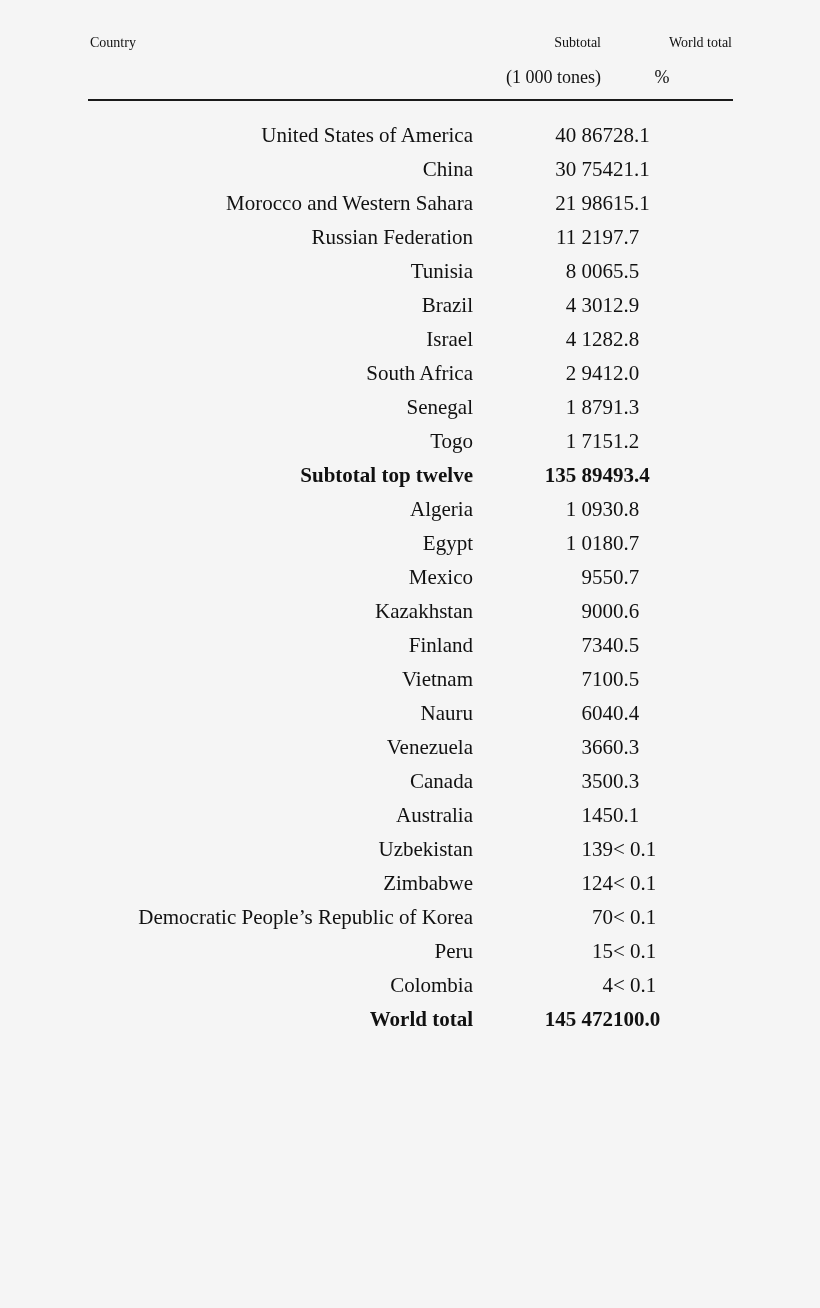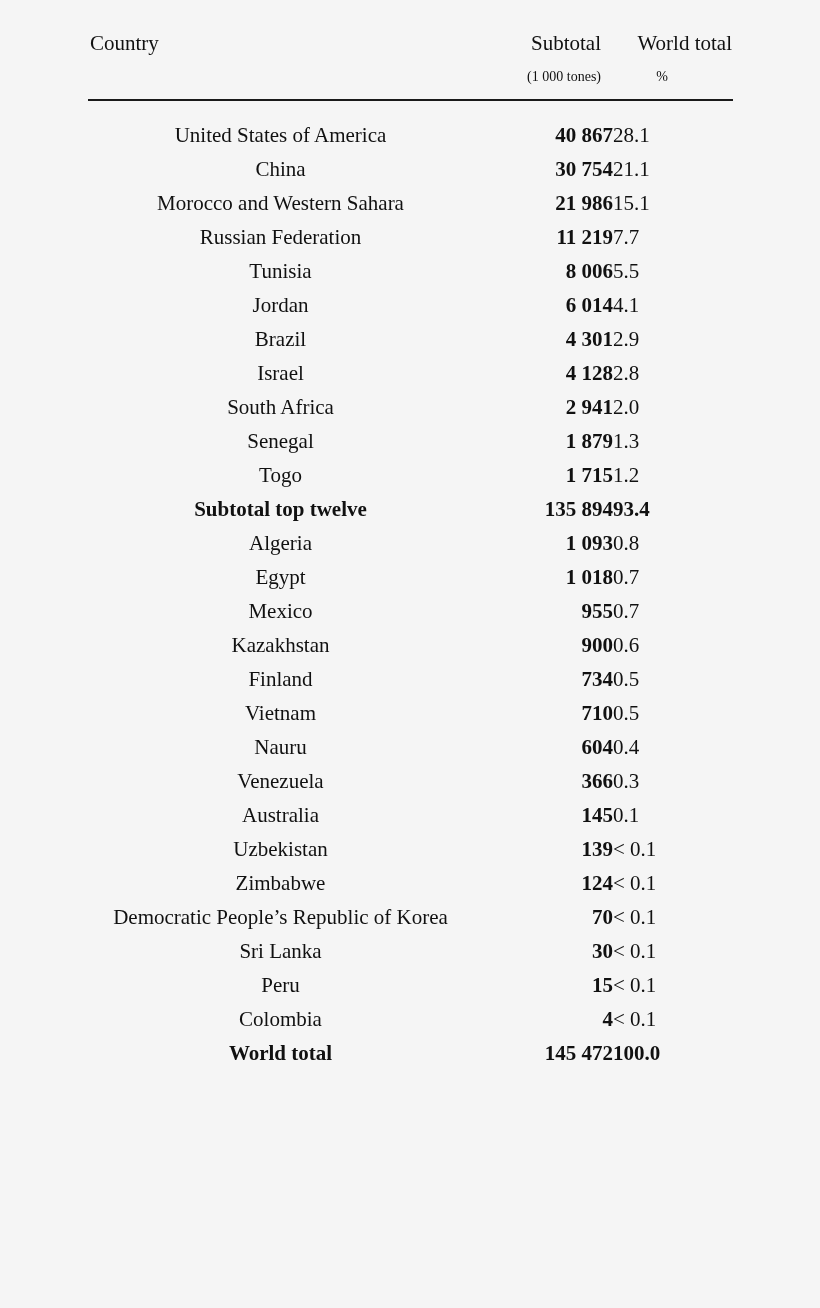--- a/index.html
+++ b/index.html
@@ -32,42 +32,42 @@
     border-collapse: collapse;
     table-layout: fixed;
   }
 
   table.data-table col.col-country { width: 385px; }
   table.data-table col.col-product { width: 140px; }
   table.data-table col.col-share   { width: 120px; }
 
   thead th {
     font-weight: normal;
-    font-size: 21px;
+    font-size: 14px;
     line-height: 34px;
     padding: 0;
     vertical-align: bottom;
     white-space: nowrap;
   }
 
   th.h-country {
     text-align: left;
     padding-left: 2px;
   }
   th.h-product {
     text-align: right;
     padding-right: 12px;
   }
   th.h-share {
     text-align: right;
     padding-right: 1px;
   }
 
   .sub-head {
-    font-size: 14px;
+    font-size: 18px;
     line-height: 34px;
     white-space: nowrap;
   }
   .sub-product {
     text-align: right;
     padding-right: 12px;
   }
   .sub-share {
     text-align: center;
     padding-right: 22px;
@@ -92,27 +92,26 @@
 
   tbody.body-rows td {
     font-size: 21px;
     line-height: 34px;
     height: 34px;
     padding: 0;
     white-space: nowrap;
   }
 
   td.c-country {
-    text-align: center;
+    text-align: right;
     padding-left: 2px;
   }
   td.c-product {
     text-align: right;
     padding-right: 12px;
-    font-weight: bold;
   }
   td.c-share {
     text-align: left;
     padding-right: 1px;
   }
 
   tr.row-emphasis td {
     font-weight: bold;
   }
 </style>
@@ -169,25 +168,20 @@
           <td class="c-country">Russian Federation</td>
           <td class="c-product">11 219</td>
           <td class="c-share">7.7</td>
         </tr>
         <tr>
           <td class="c-country">Tunisia</td>
           <td class="c-product">8 006</td>
           <td class="c-share">5.5</td>
         </tr>
         <tr>
-          <td class="c-country">Jordan</td>
-          <td class="c-product">6 014</td>
-          <td class="c-share">4.1</td>
-        </tr>
-        <tr>
           <td class="c-country">Brazil</td>
           <td class="c-product">4 301</td>
           <td class="c-share">2.9</td>
         </tr>
         <tr>
           <td class="c-country">Israel</td>
           <td class="c-product">4 128</td>
           <td class="c-share">2.8</td>
         </tr>
         <tr>
@@ -244,42 +238,42 @@
           <td class="c-country">Nauru</td>
           <td class="c-product">604</td>
           <td class="c-share">0.4</td>
         </tr>
         <tr>
           <td class="c-country">Venezuela</td>
           <td class="c-product">366</td>
           <td class="c-share">0.3</td>
         </tr>
         <tr>
+          <td class="c-country">Canada</td>
+          <td class="c-product">350</td>
+          <td class="c-share">0.3</td>
+        </tr>
+        <tr>
           <td class="c-country">Australia</td>
           <td class="c-product">145</td>
           <td class="c-share">0.1</td>
         </tr>
         <tr>
           <td class="c-country">Uzbekistan</td>
           <td class="c-product">139</td>
           <td class="c-share">&lt; 0.1</td>
         </tr>
         <tr>
           <td class="c-country">Zimbabwe</td>
           <td class="c-product">124</td>
           <td class="c-share">&lt; 0.1</td>
         </tr>
         <tr>
           <td class="c-country">Democratic People’s Republic of Korea</td>
           <td class="c-product">70</td>
-          <td class="c-share">&lt; 0.1</td>
-        </tr>
-        <tr>
-          <td class="c-country">Sri Lanka</td>
-          <td class="c-product">30</td>
           <td class="c-share">&lt; 0.1</td>
         </tr>
         <tr>
           <td class="c-country">Peru</td>
           <td class="c-product">15</td>
           <td class="c-share">&lt; 0.1</td>
         </tr>
         <tr>
           <td class="c-country">Colombia</td>
           <td class="c-product">4</td>

